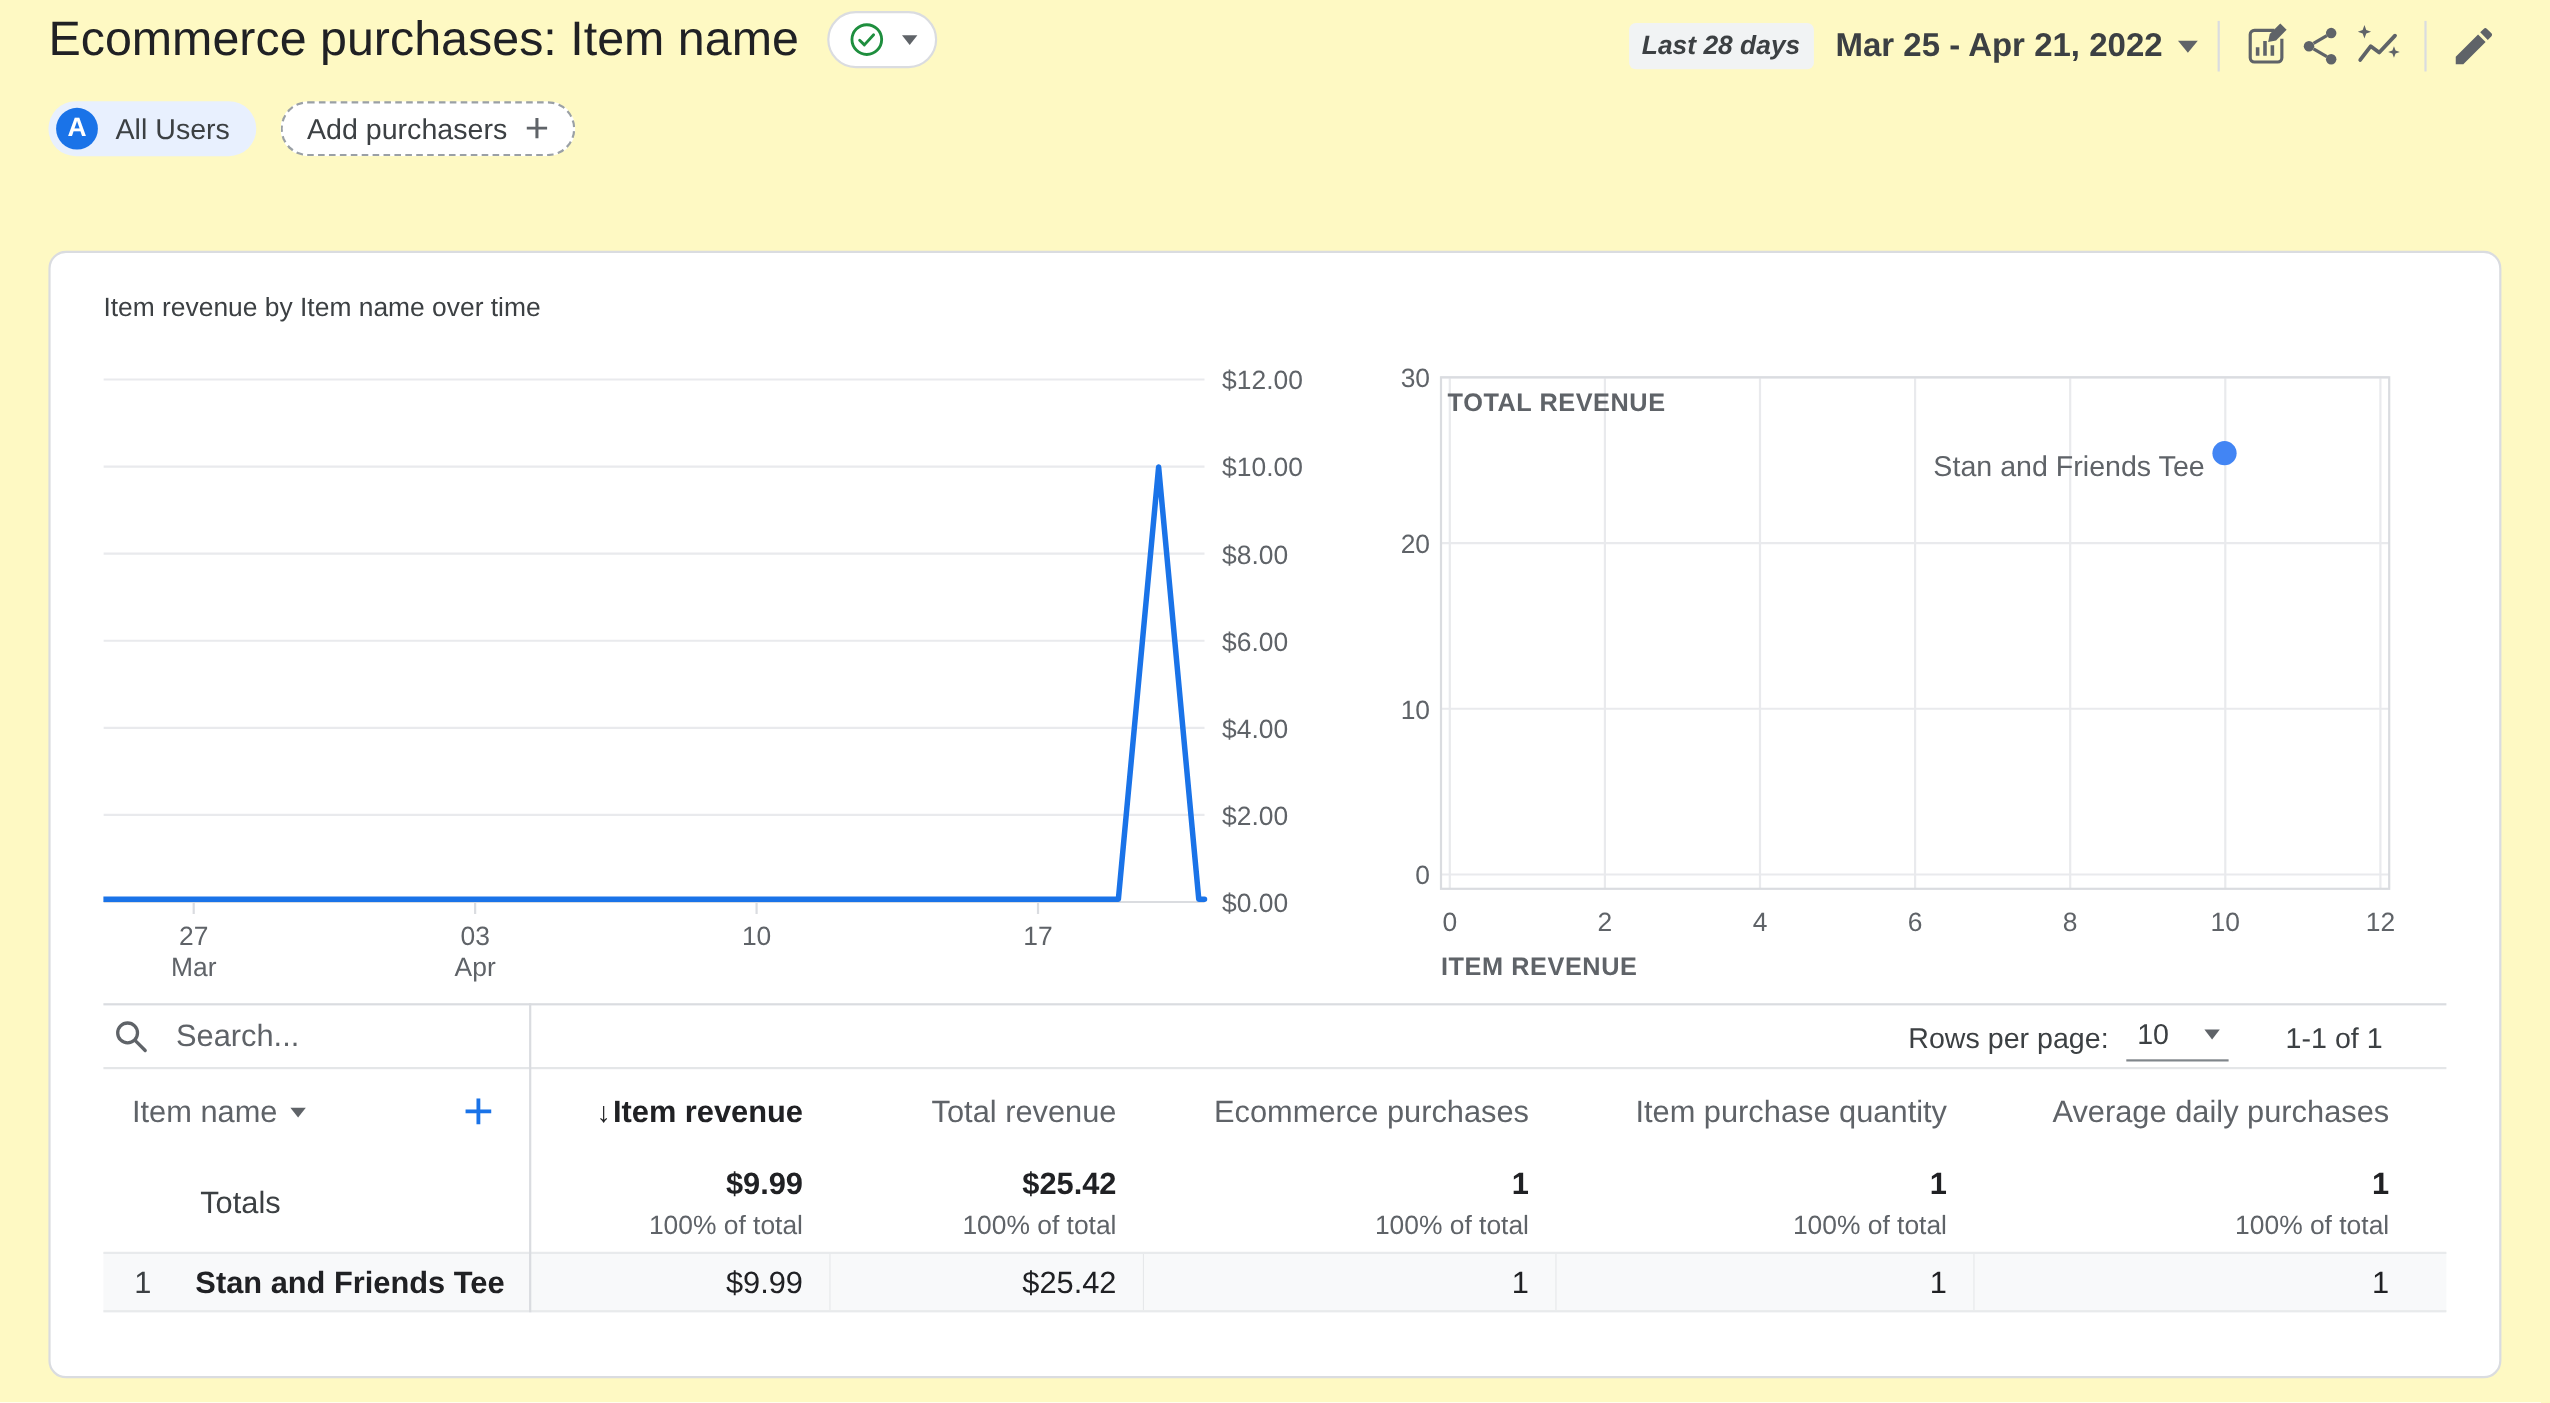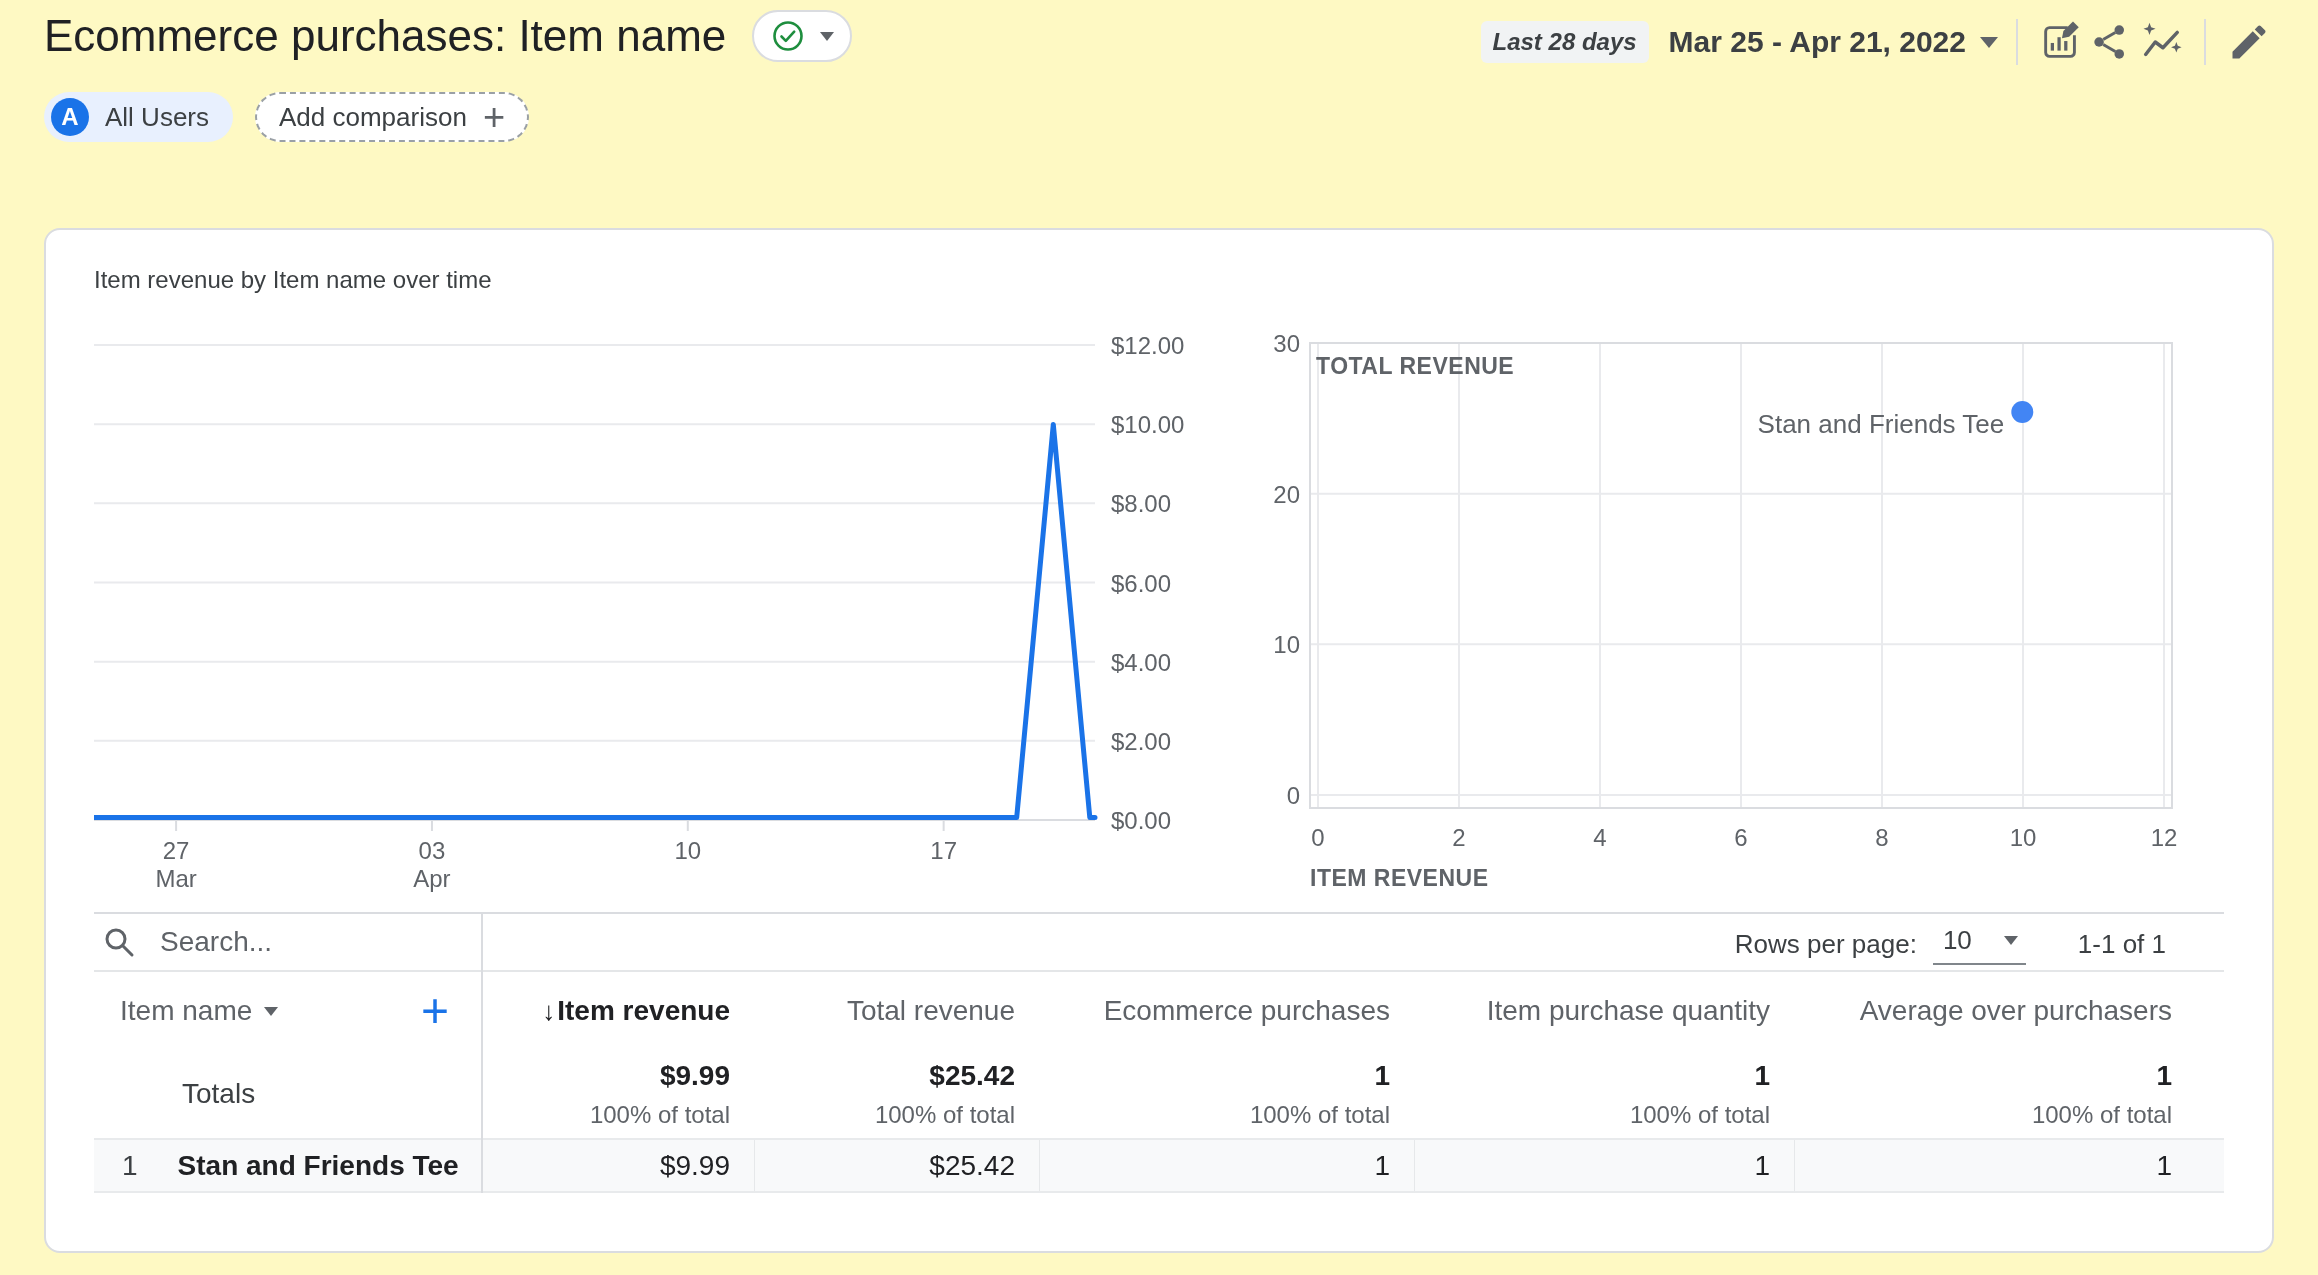--- a/index.html
+++ b/index.html
@@ -136,21 +136,21 @@
       </svg>
     </div>
   </div>
 
   <div class="comparison-row">
     <div class="user-chip">
       <span class="avatar">A</span>
       <span class="chip-label">All Users</span>
     </div>
     <div class="add-comparison">
-      <span>Add comparison</span>
+      <span>Add purchasers</span>
       <span class="plus-glyph">+</span>
     </div>
   </div>
 
   <div class="card"></div>
 
   <div class="chart-title" id="line-title">Item revenue by Item name over time</div>
 
   <svg id="line-chart" width="1110" height="570" viewBox="0 0 1110 570">
       <line x1="0" y1="487" x2="1001" y2="487" stroke="#dadce0" stroke-width="2"></line>
@@ -240,21 +240,21 @@
       <div class="cell num">
         <span>Total revenue</span>
       </div>
       <div class="cell num">
         <span>Ecommerce purchases</span>
       </div>
       <div class="cell num">
         <span>Item purchase quantity</span>
       </div>
       <div class="cell num last">
-        <span>Average over purchasers</span>
+        <span>Average daily purchases</span>
       </div>
     </div>
 
     <div class="grid-row totals-row">
       <div class="cell totals-label-cell">Totals</div>
       <div class="cell num">
         <span class="tot-val">$9.99</span>
         <span class="tot-sub">100% of total</span>
       </div>
       <div class="cell num">

